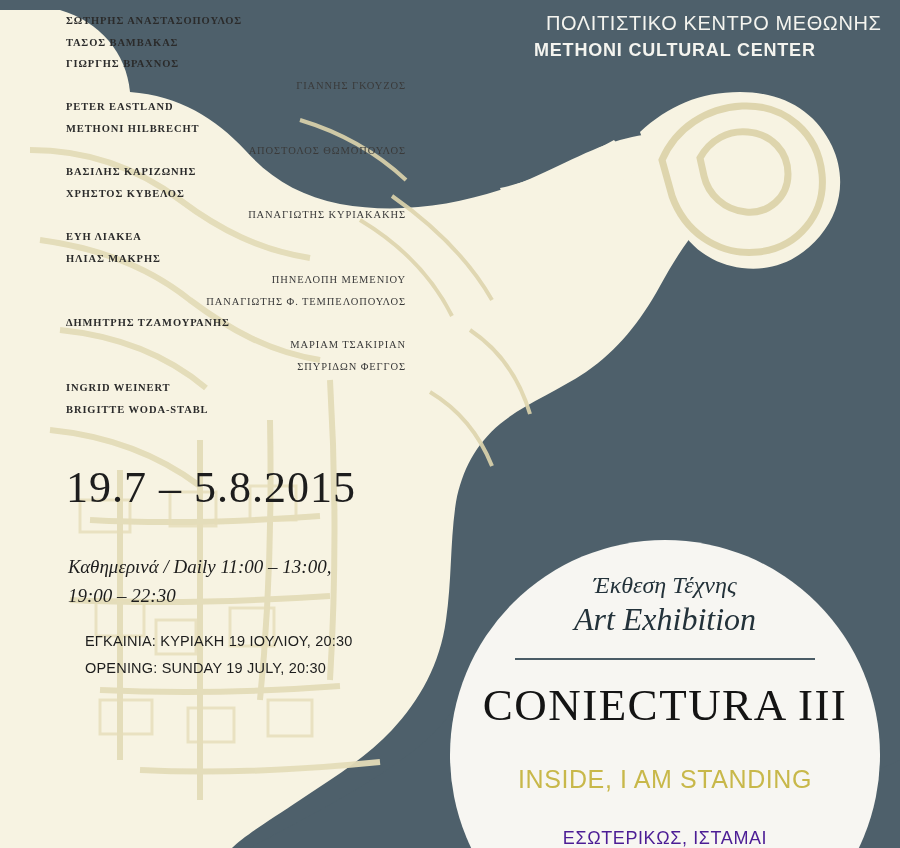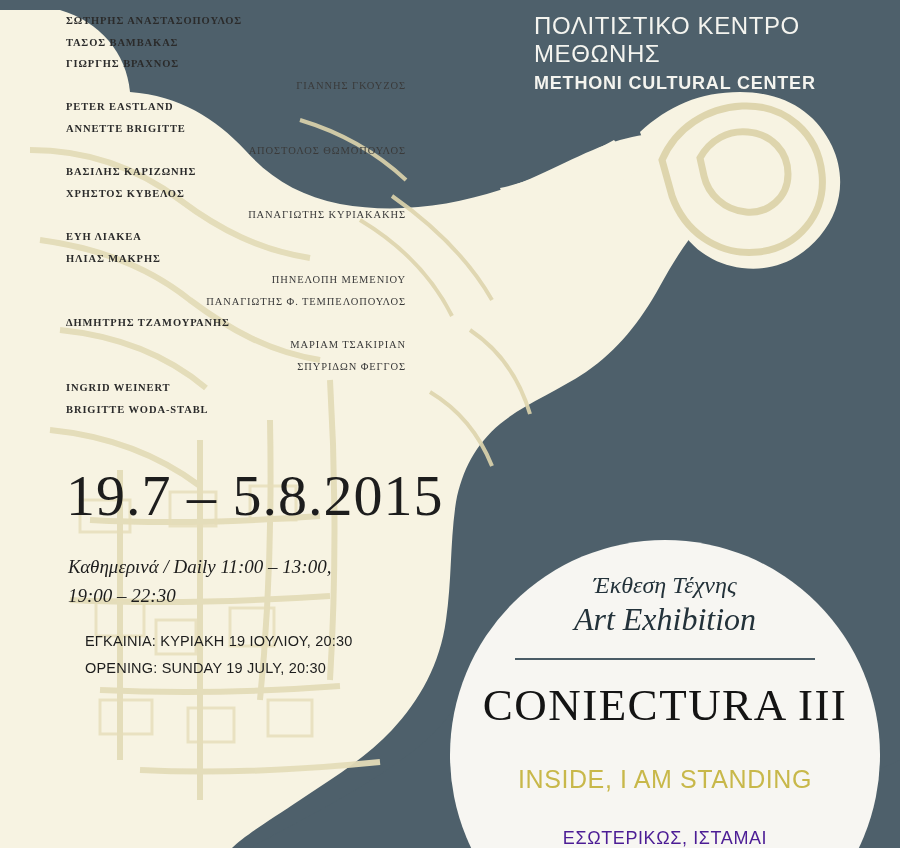--- a/index.html
+++ b/index.html
@@ -30,25 +30,26 @@
 
   
   .header {
     position: absolute;
     left: 534px;
     top: 12px;
     color: #f2f2ee;
     text-align: left;
   }
   .header .line1 {
-    font-size: 24px;
+    font-size: 20px;
     letter-spacing: 0.6px;
     color: #f4f4ef;
     font-weight: 400;
     margin-bottom: 5px;
+    margin-left: 12px;
   }
   .header .line2 {
     font-size: 18px;
     letter-spacing: 0.8px;
     color: #f4f4ef;
     font-weight: 700;
   }
 
   
   .artists {
@@ -68,21 +69,21 @@
   }
   
   .artist.light { font-weight: 400; color: #3a3a3a; text-align: right; }
 
   
   .dates {
     position: absolute;
     left: 66px;
     top: 462px;
     font-family: "Liberation Serif", serif;
-    font-size: 58px;
+    font-size: 44px;
     color: #1d1d1d;
     letter-spacing: 1px;
     white-space: nowrap;
   }
 
   
   .hours {
     position: absolute;
     left: 68px;
     top: 552px;
@@ -266,21 +267,21 @@
     <div class="line1">ΠΟΛΙΤΙΣΤΙΚΟ ΚΕΝΤΡΟ ΜΕΘΩΝΗΣ</div>
     <div class="line2">METHONI CULTURAL CENTER</div>
   </div>
 
   <div class="artists">
     <div class="artist">ΣΩΤΗΡΗΣ ΑΝΑΣΤΑΣΟΠΟΥΛΟΣ</div>
     <div class="artist">ΤΑΣΟΣ ΒΑΜΒΑΚΑΣ</div>
     <div class="artist">ΓΙΩΡΓΗΣ ΒΡΑΧΝΟΣ</div>
     <div class="artist light">ΓΙΑΝΝΗΣ ΓΚΟΥΖΟΣ</div>
     <div class="artist">PETER EASTLAND</div>
-    <div class="artist">ANNETTE BRIGITTE</div>
+    <div class="artist">METHONI HILBRECHT</div>
     <div class="artist light">ΑΠΟΣΤΟΛΟΣ ΘΩΜΟΠΟΥΛΟΣ</div>
     <div class="artist">ΒΑΣΙΛΗΣ ΚΑΡΙΖΩΝΗΣ</div>
     <div class="artist">ΧΡΗΣΤΟΣ ΚΥΒΕΛΟΣ</div>
     <div class="artist light">ΠΑΝΑΓΙΩΤΗΣ ΚΥΡΙΑΚΑΚΗΣ</div>
     <div class="artist">ΕΥΗ ΛΙΑΚΕΑ</div>
     <div class="artist">ΗΛΙΑΣ ΜΑΚΡΗΣ</div>
     <div class="artist light">ΠΗΝΕΛΟΠΗ ΜΕΜΕΝΙΟΥ</div>
     <div class="artist light">ΠΑΝΑΓΙΩΤΗΣ Φ. ΤΕΜΠΕΛΟΠΟΥΛΟΣ</div>
     <div class="artist">ΔΗΜΗΤΡΗΣ ΤΖΑΜΟΥΡΑΝΗΣ</div>
     <div class="artist light">ΜΑΡΙΑΜ ΤΣΑΚΙΡΙΑΝ</div>

